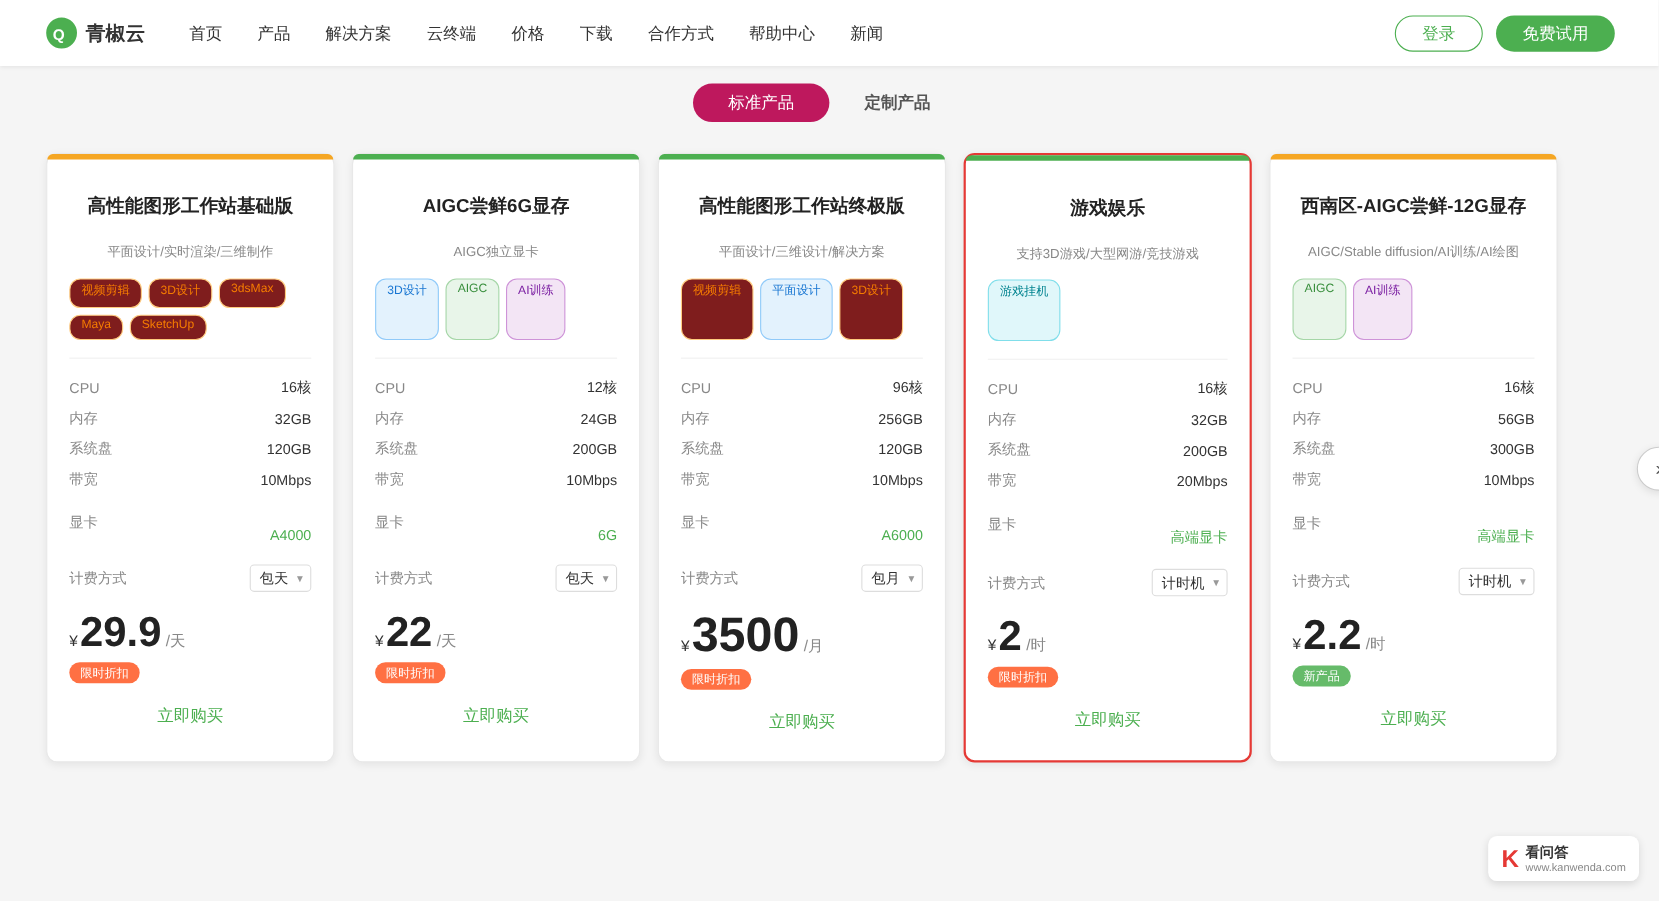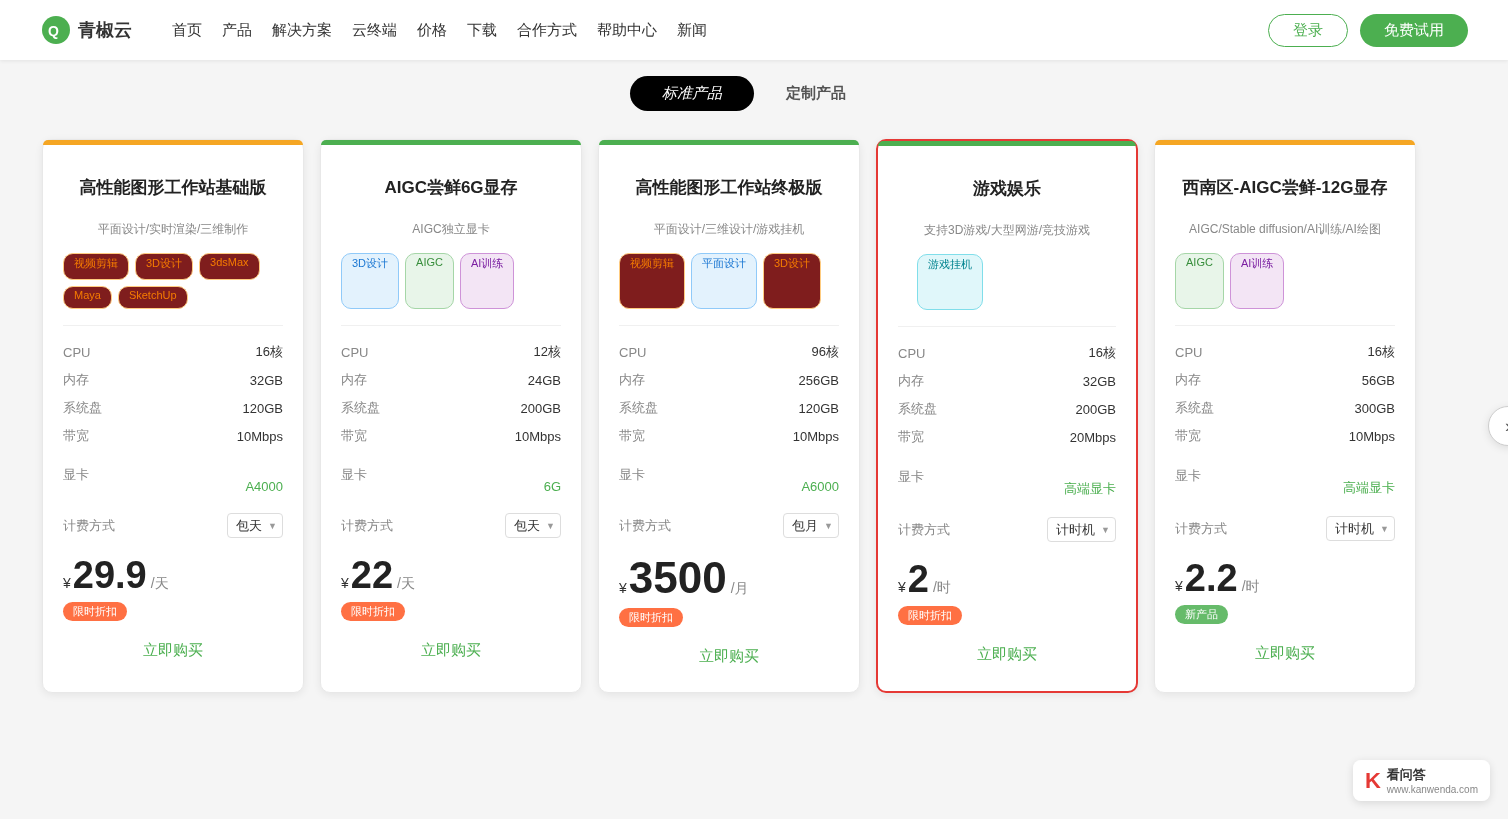--- a/index.html
+++ b/index.html
@@ -3,49 +3,49 @@
   <meta charset="utf-8">
   <style>
     * { box-sizing: border-box; margin: 0; padding: 0; }
     body { font-family: 'PingFang SC', 'Microsoft YaHei', sans-serif; background: #f5f5f5; min-width: 1508px; }
     
     
     .header { background: #fff; display: flex; align-items: center; padding: 0 40px; height: 60px; box-shadow: 0 1px 4px rgba(0,0,0,0.08); }
     .logo { display: flex; align-items: center; gap: 6px; margin-right: 40px; }
     .logo-icon { width: 32px; height: 32px; }
     .logo-text { color: #333; font-size: 18px; font-weight: 600; }
-    .nav { display: flex; align-items: center; gap: 20px; flex: 1; }
+    .nav { display: flex; align-items: center; gap: 32px; flex: 1; }
     .nav-item { font-size: 15px; color: #333; cursor: pointer; white-space: nowrap; }
     .header-btns { display: flex; gap: 12px; }
     .btn-login { border: 1.5px solid #4caf50; color: #4caf50; background: #fff; border-radius: 20px; padding: 6px 24px; font-size: 15px; cursor: pointer; }
     .btn-trial { background: #4caf50; color: #fff; border: none; border-radius: 20px; padding: 7px 24px; font-size: 15px; cursor: pointer; }
 
     
     .tab-bar { display: flex; justify-content: center; gap: 0; margin: 16px 0 8px; }
     .tab-item { padding: 8px 32px; font-size: 15px; cursor: pointer; border-radius: 20px; color: #333; }
-    .tab-item.active { background: #000000; color: #fff; font-style: italic; }
+    .tab-item.active { background: #be185d; color: #fff; }
     .tab-item.inactive { color: #555; font-weight: bold; }
 
     
     .cards-container { display: flex; gap: 16px; padding: 20px 40px 40px; overflow-x: auto; justify-content: center; }
 
     
     .card { background: #fff; border-radius: 10px; width: 262px; min-width: 262px; padding: 0 0 20px; position: relative; box-shadow: 0 2px 8px rgba(0,0,0,0.07); border: 1.5px solid #e8e8e8; flex-shrink: 0; }
     .card.highlighted { border: 2.5px solid #e53935; }
     .card-top-border { height: 5px; border-radius: 10px 10px 0 0; }
     .card-body { padding: 18px 20px 0; }
     .card-title { font-size: 17px; font-weight: 700; color: #222; text-align: center; line-height: 1.4; min-height: 50px; display: flex; align-items: center; justify-content: center; }
     .card-subtitle { font-size: 12px; color: #888; text-align: center; margin-top: 8px; min-height: 18px; }
     .card-tags { display: flex; flex-wrap: wrap; gap: 6px; margin-top: 14px; min-height: 56px; }
     .tag { font-size: 11px; padding: 2px 10px; border-radius: 10px; font-weight: 500; }
     .tag-orange { background: #7f1d1d; color: #f57c00; border: 1px solid #ffcc80; }
     .tag-blue { background: #e3f2fd; color: #1976d2; border: 1px solid #90caf9; }
     .tag-green { background: #e8f5e9; color: #388e3c; border: 1px solid #a5d6a7; }
     .tag-purple { background: #f3e5f5; color: #7b1fa2; border: 1px solid #ce93d8; }
-    .tag-teal { background: #e0f7fa; color: #00838f; border: 1px solid #80deea; margin-left: 19px; }
+    .tag-teal { background: #e0f7fa; color: #00838f; border: 1px solid #80deea; }
 
     
     .specs { margin-top: 16px; border-top: 1px solid #f0f0f0; padding-top: 12px; }
     .spec-row { display: flex; justify-content: space-between; align-items: center; padding: 5px 0; font-size: 13px; }
     .spec-label { color: #888; min-width: 50px; }
     .spec-value { color: #333; font-weight: 500; }
     .spec-value.green { color: #4caf50; margin-top: 24px; }
 
     
     .billing-row { display: flex; align-items: center; justify-content: space-between; margin-top: 14px; padding: 0; font-size: 13px; }
@@ -211,21 +211,21 @@
       </div>
       <span class="price-badge">限时折扣</span>
     </div>
     <div class="buy-btn">立即购买</div>
   </div>
 
   <div class="card">
     <div class="card-top-border" style="background:#4caf50;"></div>
     <div class="card-body">
       <div class="card-title">高性能图形工作站终极版</div>
-      <div class="card-subtitle">平面设计/三维设计/游戏挂机</div>
+      <div class="card-subtitle">平面设计/三维设计/解决方案</div>
       <div class="card-tags">
         <span class="tag tag-orange">视频剪辑</span>
         <span class="tag tag-blue">平面设计</span>
         <span class="tag tag-orange">3D设计</span>
       </div>
       <div class="specs">
         <div class="spec-row">
           <span class="spec-label">CPU</span>
           <span class="spec-value">96核</span>
         </div>

